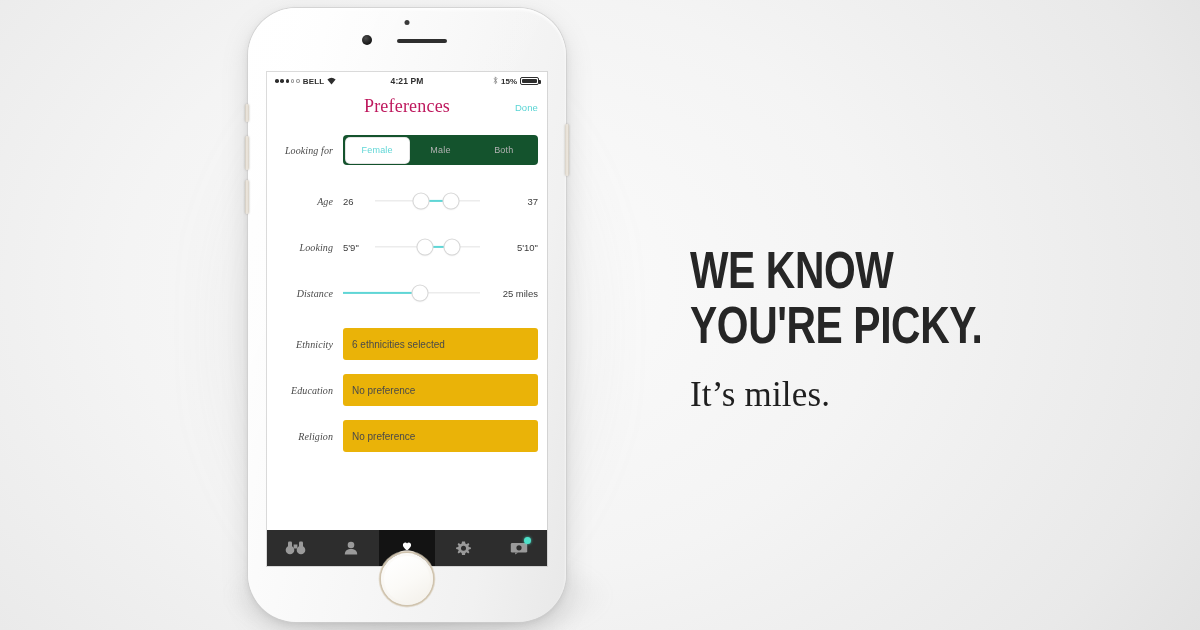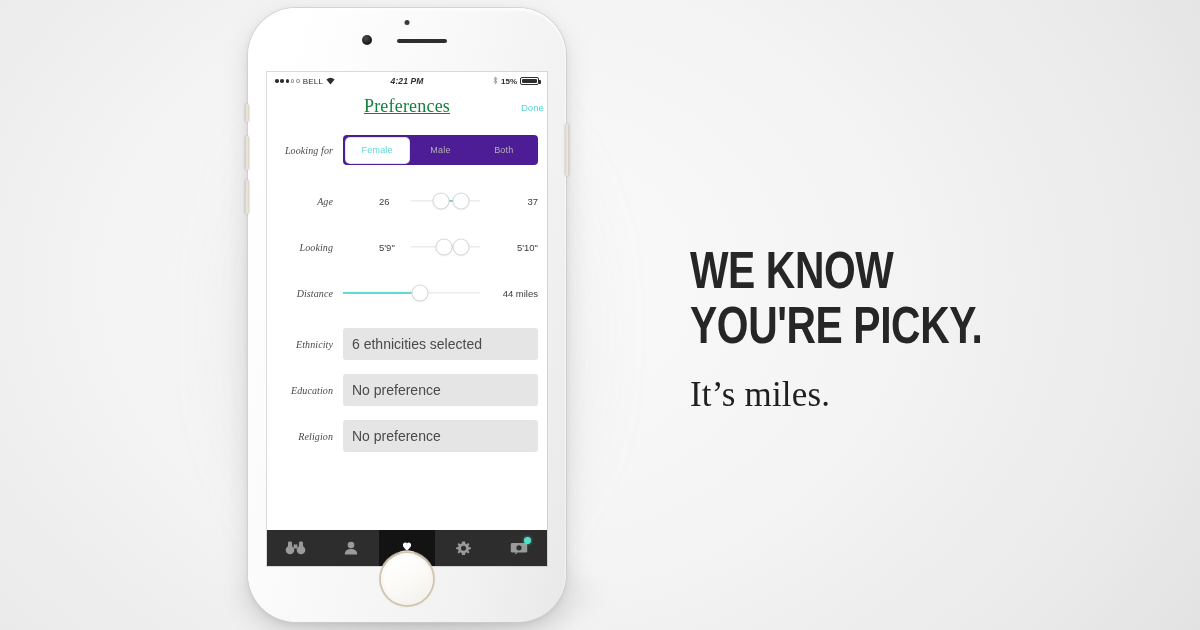--- a/index.html
+++ b/index.html
@@ -118,26 +118,26 @@
   
   .status-bar {
     height: 18px;
     display: flex; align-items: center;
     padding: 0 8px;
     font-size: 8.5px;
     color: #2e2e2e;
     font-family: "Liberation Sans", sans-serif;
   }
   .sb-left { display: flex; align-items: center; gap: 3px; flex: 1; }
-  .sb-center { flex: 0 0 auto; font-weight: bold; font-size: 8.5px; letter-spacing: 0.1px; font-style: italic; }
+  .sb-center { flex: 0 0 auto; font-weight: bold; font-size: 8.5px; letter-spacing: 0.1px; }
   .sb-right { display: flex; align-items: center; gap: 3px; flex: 1; justify-content: flex-end; }
   .dots { display: flex; gap: 1.7px; align-items: center; }
   .dot { width: 3.6px; height: 3.6px; border-radius: 50%; background: #2e2e2e; }
   .dot.hollow { background: transparent; box-shadow: inset 0 0 0 1px #9a9a9a; }
-  .carrier { font-size: 8px; font-weight: normal; letter-spacing: 0.2px; }
+  .carrier { font-size: 8px; font-weight: bold; letter-spacing: 0.2px; }
   .wifi-icon { width: 9px; height: 8px; position: relative; display: inline-block; }
   .wifi-icon svg { display: block; }
   .bt-icon { font-size: 8px; color: #6a6a6a; line-height: 1; }
   .batt-pct { font-size: 8px; font-weight: bold; }
   .batt {
     width: 19px; height: 8.5px;
     border: 1px solid #2e2e2e; border-radius: 2px;
     position: relative; padding: 1px;
   }
   .batt::after {
@@ -148,26 +148,25 @@
 
   
   .nav-bar {
     position: relative;
     height: 33px;
     display: flex; align-items: center; justify-content: center;
   }
   .nav-title {
     font-family: "Liberation Serif", serif;
     font-size: 18px;
-    color: #15803d;
+    color: #be185d;
     letter-spacing: 0.2px;
-    text-decoration: underline;
   }
   .nav-done {
-    position: absolute; right: 3px; top: 50%;
+    position: absolute; right: 9px; top: 50%;
     transform: translateY(-50%);
     font-size: 9.5px;
     color: #59d4d4;
     letter-spacing: 0.1px;
     text-align: right;
   }
 
   
   .rows { padding-top: 4px; }
   .row {
@@ -187,21 +186,21 @@
     letter-spacing: 0.1px;
     flex: 0 0 76px;
   }
   .row-body { flex: 1; display: flex; align-items: center; }
 
   
   .segmented {
     flex: 1;
     display: flex;
     align-items: center;
-    background: #4c1d95;
+    background: #14532d;
     border-radius: 4px;
     height: 30px;
     padding: 2.5px;
   }
   .seg {
     flex: 1;
     text-align: center;
     font-size: 9px;
     color: #b2b2b2;
     line-height: 25px;
@@ -215,21 +214,21 @@
   }
 
   
   .slider-row { display: flex; align-items: center; width: 100%; gap: 6px; }
   .sl-val {
     font-size: 9.5px;
     color: #3c3c3c;
     font-family: "Liberation Sans", sans-serif;
     white-space: nowrap;
   }
-  .sl-val.left { width: 26px; text-align: left; margin-left: 36px; }
+  .sl-val.left { width: 26px; text-align: left; }
   .sl-val.right { width: 52px; text-align: right; }
   .track {
     position: relative;
     flex: 1;
     height: 18px;
     display: flex; align-items: center;
   }
   .track .rail {
     position: absolute; left: 0; right: 0; top: 50%;
     transform: translateY(-50%);
@@ -247,26 +246,26 @@
     transform: translate(-50%, -50%);
     width: 15px; height: 15px;
     border-radius: 50%;
     background: #ffffff;
     box-shadow: 0 0 0 1.1px #d8d8d8, 0 1px 2px rgba(0,0,0,0.13);
   }
 
   
   .field {
     flex: 1;
-    background: #e5e5e5;
+    background: #eab308;
     border-radius: 3px;
     height: 32px;
     display: flex; align-items: center;
     padding: 0 9px;
-    font-size: 14px;
+    font-size: 10px;
     color: #4a4a4a;
   }
 
   .row-sep { height: 5px; }
 
   
   .tab-bar {
     position: absolute;
     left: 0; right: 0; bottom: 0;
     height: 36px;
@@ -418,21 +417,21 @@
 
       <div class="row">
         <div class="row-label">Distance</div>
         <div class="row-body">
           <div class="slider-row">
             <div class="track">
               <div class="rail"></div>
               <div class="fill" style="left:0%;right:44%;"></div>
               <div class="knob" style="left:56%;"></div>
             </div>
-            <span class="sl-val right">44 miles</span>
+            <span class="sl-val right">25 miles</span>
           </div>
         </div>
       </div>
 
       <div class="row-sep"></div>
 
       <div class="row">
         <div class="row-label">Ethnicity</div>
         <div class="row-body">
           <div class="field">6 ethnicities selected</div>

